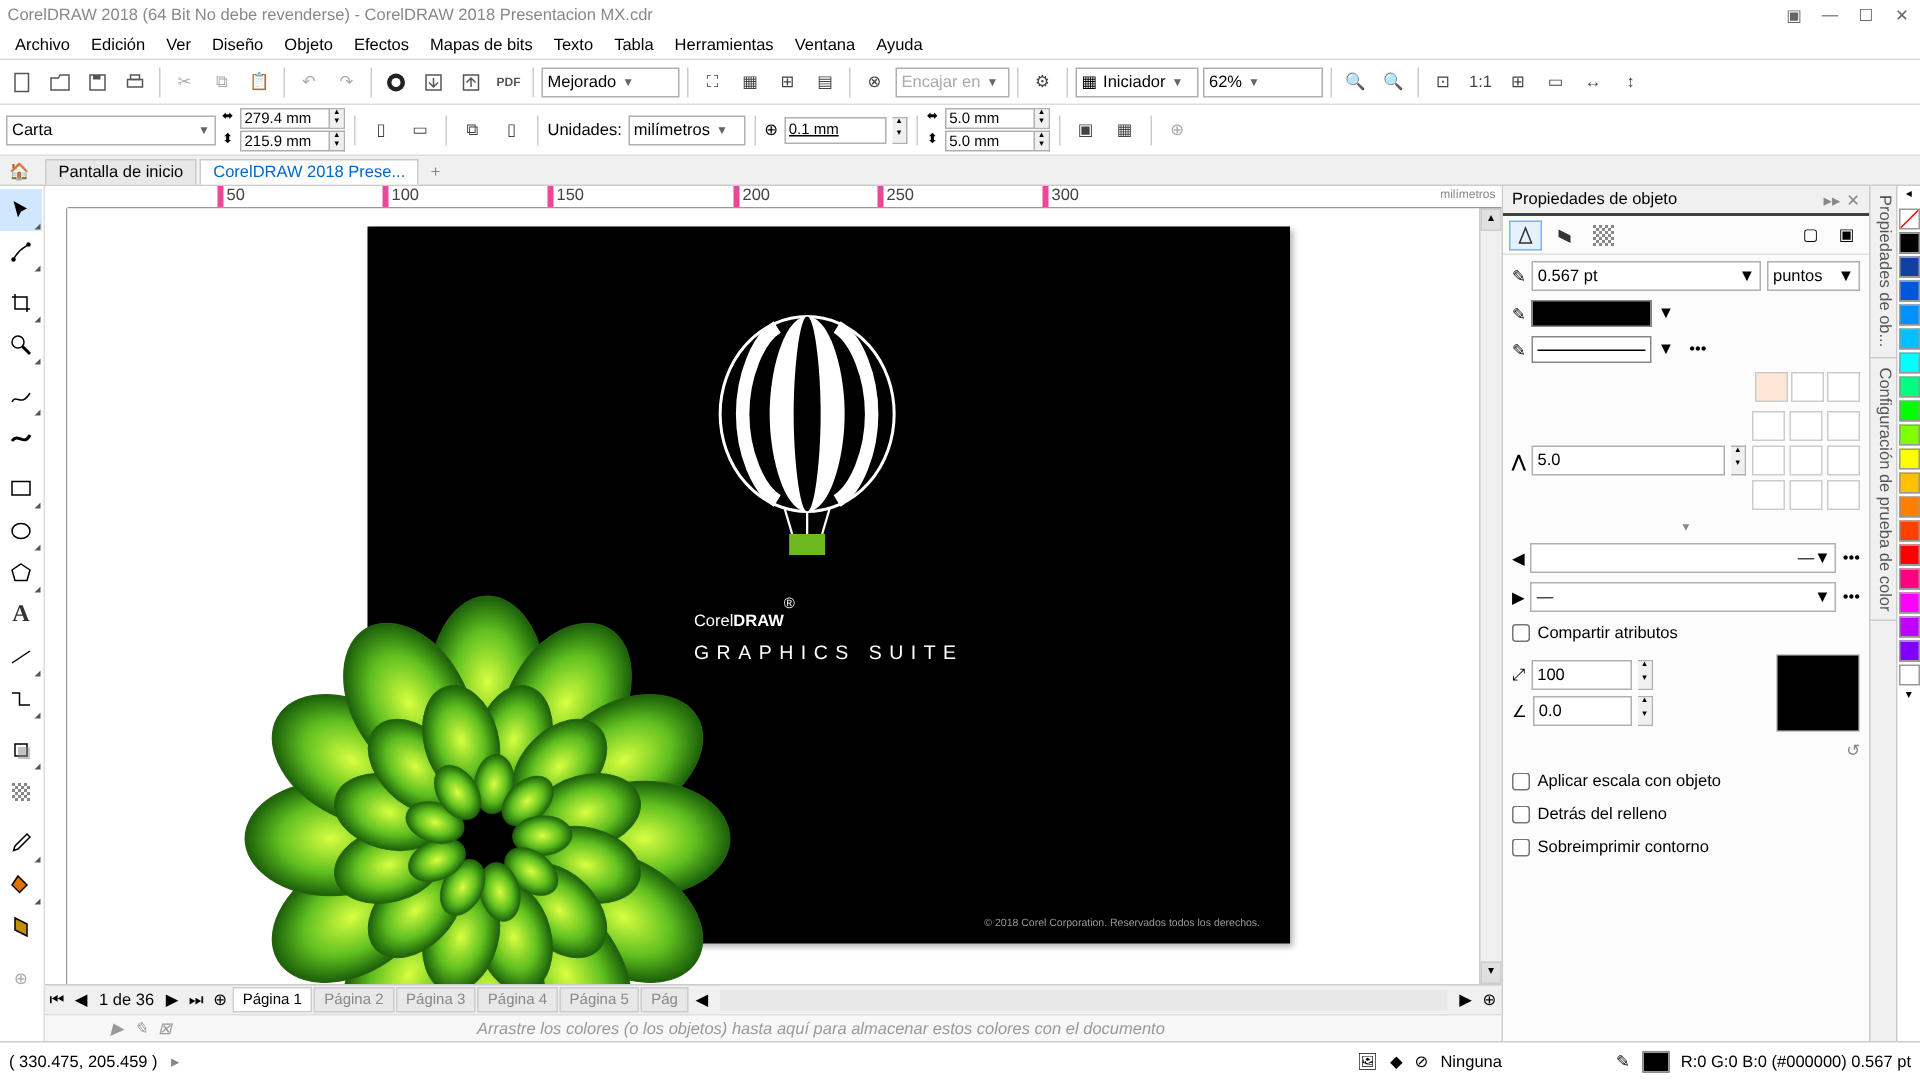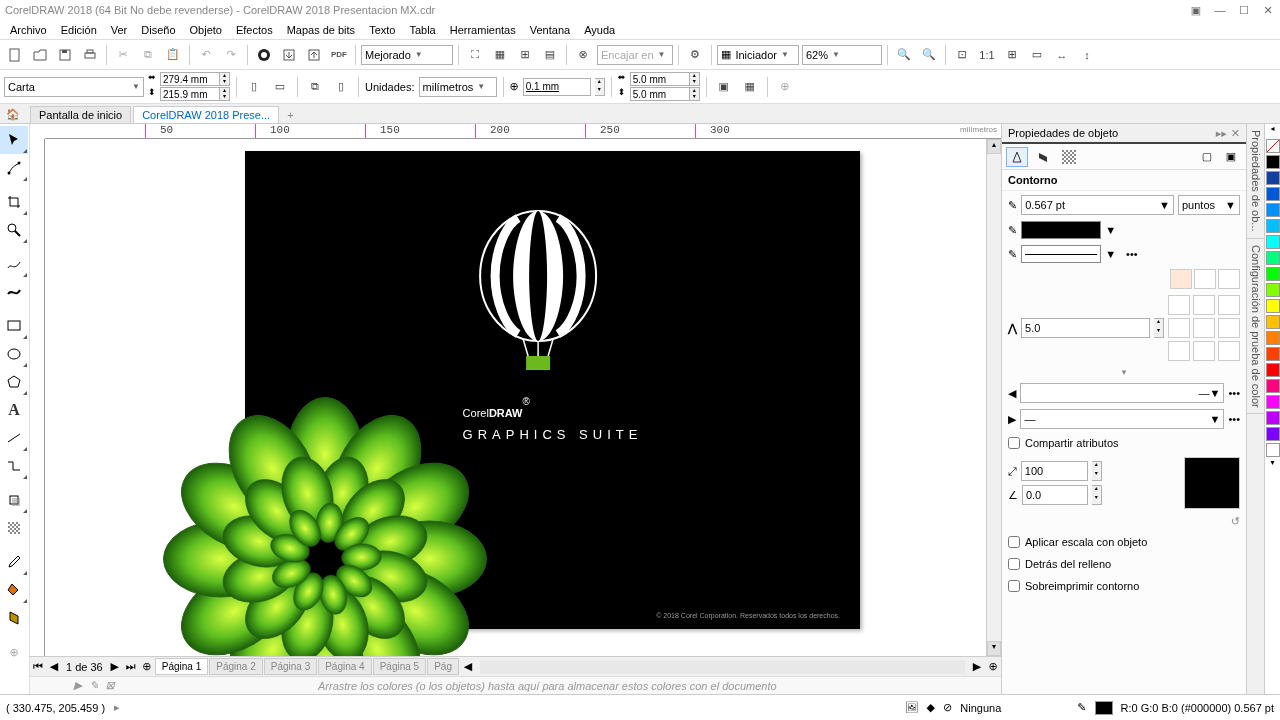--- a/index.html
+++ b/index.html
@@ -23,21 +23,21 @@
 .doc-tab { padding:2px 8px; background:#e8e8e8; border:1px solid #ccc; border-bottom:none; font-size:11px; cursor:pointer; }
 .doc-tab.active { background:#fff; color:#0066cc; }
 .plus-tab{padding:2px 6px;color:#888;cursor:pointer;}
 .main-area { flex:1; display:flex; background:#fff; min-height:0; }
 .left-toolbox { width:30px; background:#fff; border-right:1px solid #ddd; display:flex; flex-direction:column; padding-top:2px; gap:0; }
 .tool-btn { width:28px; height:28px; display:flex; align-items:center; justify-content:center; cursor:pointer; color:#333; position:relative; }
 .tool-btn.active { background:#d0e8ff; }
 .tool-btn .corner{position:absolute;right:1px;bottom:1px;width:0;height:0;border-left:4px solid transparent;border-bottom:4px solid #555;}
 .canvas-wrap { flex:1; display:flex; flex-direction:column; background:#fff; min-width:0; }
 .ruler-h { height:15px; background:#fff; border-bottom:1px solid #999; position:relative; font-size:8px; color:#444; overflow:hidden; margin-left:15px; }
-.ruler-h .tick{position:absolute;top:0;border-left:1px solid #ec4899;height:15px;padding-left:14px;font-family:Liberation Mono, monospace;}
+.ruler-h .tick{position:absolute;top:0;border-left:4px solid #ec4899;height:15px;padding-left:2px;}
 .canvas-body { flex:1; display:flex; min-height:0; }
 .ruler-v { width:15px; background:#fff; border-right:1px solid #999; }
 .viewport { flex:1; background:#fff; position:relative; overflow:hidden; }
 .artboard { position:absolute; left:200px; top:12px; width:615px; height:478px; background:#000; box-shadow:2px 2px 4px rgba(0,0,0,0.3); }
 .balloon-logo{position:absolute;left:50%;top:55px;transform:translateX(-50%);text-align:left;}
 .brand-text{color:#fff;font-size:32px;font-weight:300;letter-spacing:0;margin-top:12px;}
 .brand-text b{font-weight:700;}
 .suite-text{color:#fff;font-size:13px;letter-spacing:5px;margin-top:2px;}
 .copyright{position:absolute;bottom:10px;right:20px;color:#999;font-size:7px;}
 .scroll-v{width:15px;background:#f0f0f0;border-left:1px solid #ccc;display:flex;flex-direction:column;}
@@ -384,21 +384,21 @@
       </div>
     <div style="height:6px"></div>
     <div class="tool-btn" style="color:#aaa">⊕</div>
   </div>
 
   <div class="canvas-wrap">
     <div class="ruler-h">
       <div class="tick" style="left:100px">50</div>
       <div class="tick" style="left:210px">100</div>
       <div class="tick" style="left:320px">150</div>
-      <div class="tick" style="left:430px">200</div>
+      <div class="tick" style="left:444px">200</div>
       <div class="tick" style="left:540px">250</div>
       <div class="tick" style="left:650px">300</div>
       <span style="position:absolute;right:4px;top:1px;font-size:8px;color:#888">milímetros</span>
     </div>
     <div class="canvas-body">
       <div class="ruler-v"></div>
       <div class="viewport">
         <div class="artboard">
           <div class="balloon-logo">
             <svg width="150" height="170" viewBox="0 0 150 170">
@@ -523,21 +523,20 @@
       <div class="ptab">
           <svg width="14" height="14">
             <rect width="14" height="14" fill="url(#ch)"></rect>
           </svg>
         </div>
       <div style="margin-left:auto;display:flex;gap:2px">
         <div class="ptab">▢</div>
         <div class="ptab">▣</div>
       </div>
     </div>
-    <div class="panel-section-title">Contorno</div>
     <div class="panel-body">
       <div class="prop-row">
         <span>✎</span>
         <div class="prop-combo" style="flex:1">
             <span>0.567 pt</span>
             <span class="arrow" style="margin-left:auto">▼</span>
           </div>
         <div class="prop-combo" style="width:62px">
             <span>puntos</span>
             <span class="arrow" style="margin-left:auto">▼</span>

